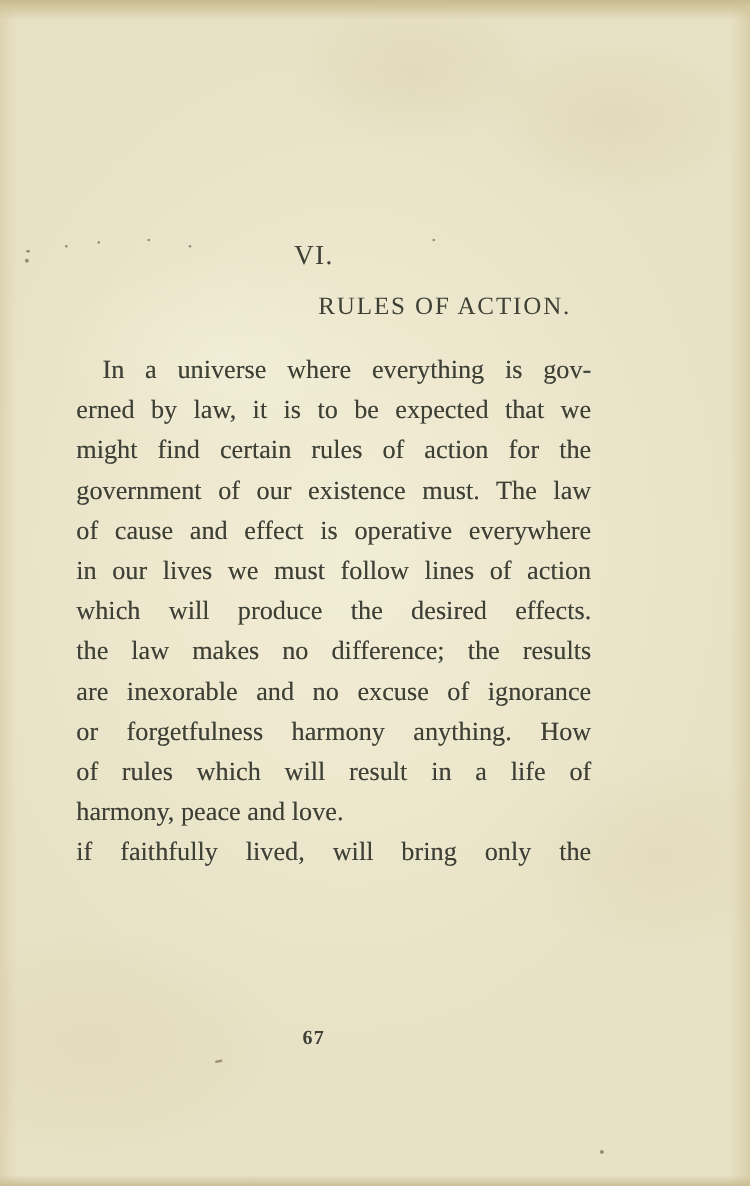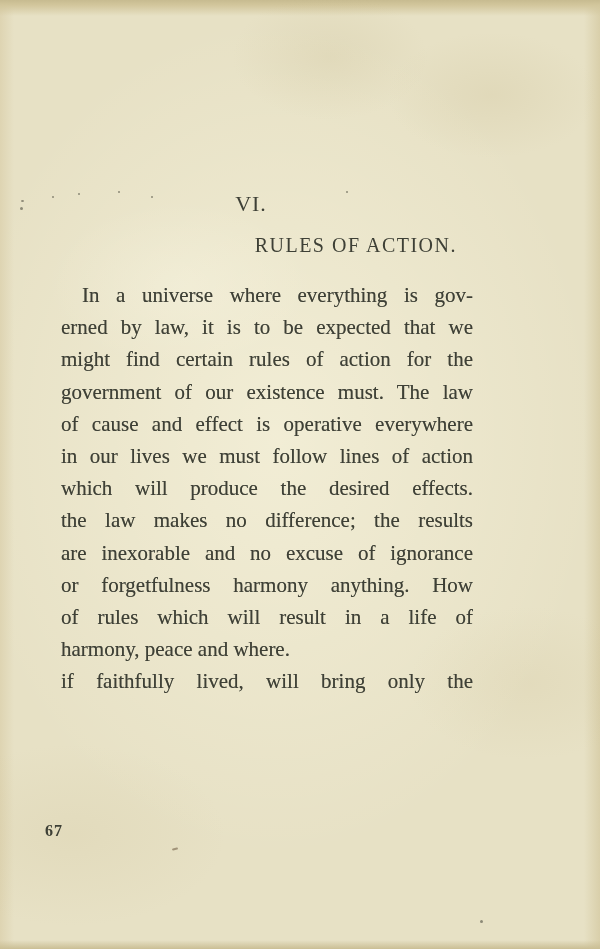--- a/index.html
+++ b/index.html
@@ -71,21 +71,21 @@
   }
   .line.no-just { text-align-last: left; }
   .line.indent-lg { padding-left: 21px; }
   .line.indent-sm { padding-left: 13px; }
 
   .page-number {
     position: absolute;
     top: 822px;
     left: 45px;
     width: 412px;
-    text-align: left;
+    text-align: center;
     font-size: 16px;
     font-weight: bold;
     letter-spacing: 1px;
   }
 
   .speck {
     position: absolute;
     background: #6e6c5c;
     border-radius: 50%;
     opacity: 0.75;
@@ -105,21 +105,21 @@
     <div class="line">erned by law, it is to be expected that we</div>
     <div class="line">might find certain rules of action for the</div>
     <div class="line">government of our existence must.  The law</div>
     <div class="line">of cause and effect is operative everywhere</div>
     <div class="line">in our lives we must follow lines of action</div>
     <div class="line">which will produce the desired effects.</div>
     <div class="line">the law makes no difference; the results</div>
     <div class="line">are inexorable and no excuse of ignorance</div>
     <div class="line">or forgetfulness harmony anything.  How</div>
     <div class="line">of rules which will result in a life of</div>
-    <div class="line no-just">harmony, peace and where.</div>
+    <div class="line no-just">harmony, peace and love.</div>
     <div class="line">if faithfully lived, will bring only the</div>
   </div>
 
   <div class="page-number">67</div>
 
   <div class="speck" style="left:21px;  top:200px; width:3px; height:2px;"></div>
   <div class="speck" style="left:20px;  top:207px; width:3px; height:3px;"></div>
   <div class="speck" style="left:52px;  top:196px; width:2px; height:2px;"></div>
   <div class="speck" style="left:78px;  top:193px; width:2px; height:2px;"></div>
   <div class="speck" style="left:118px; top:191px; width:2px; height:2px;"></div>

